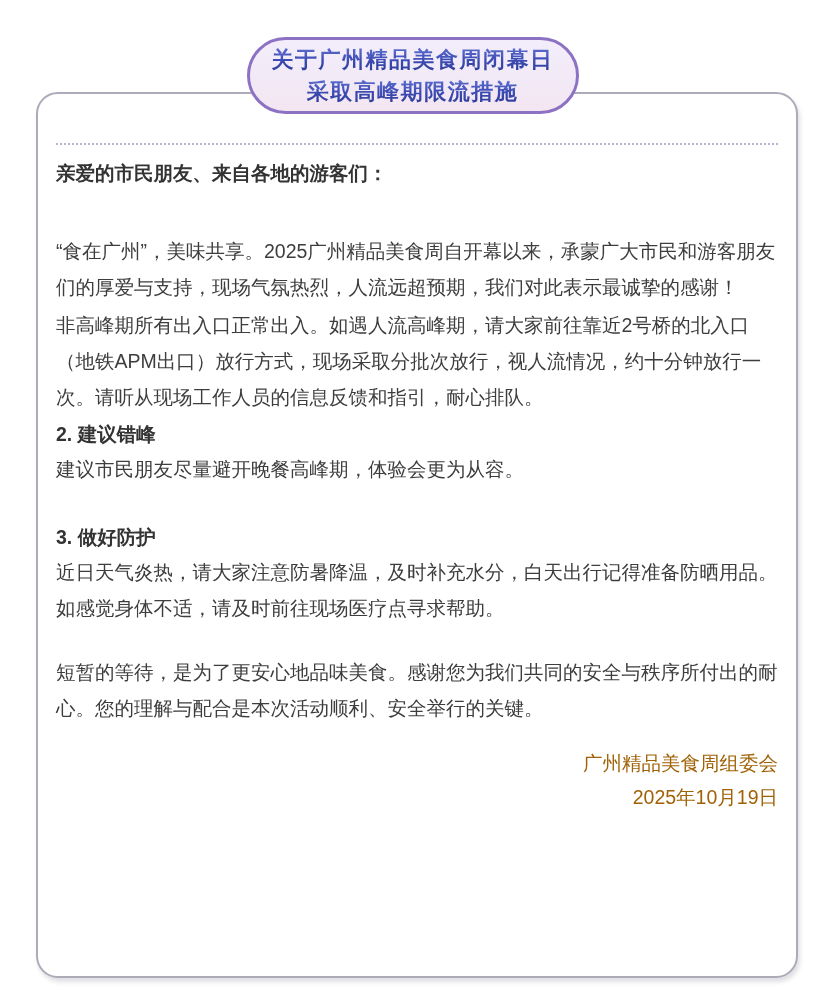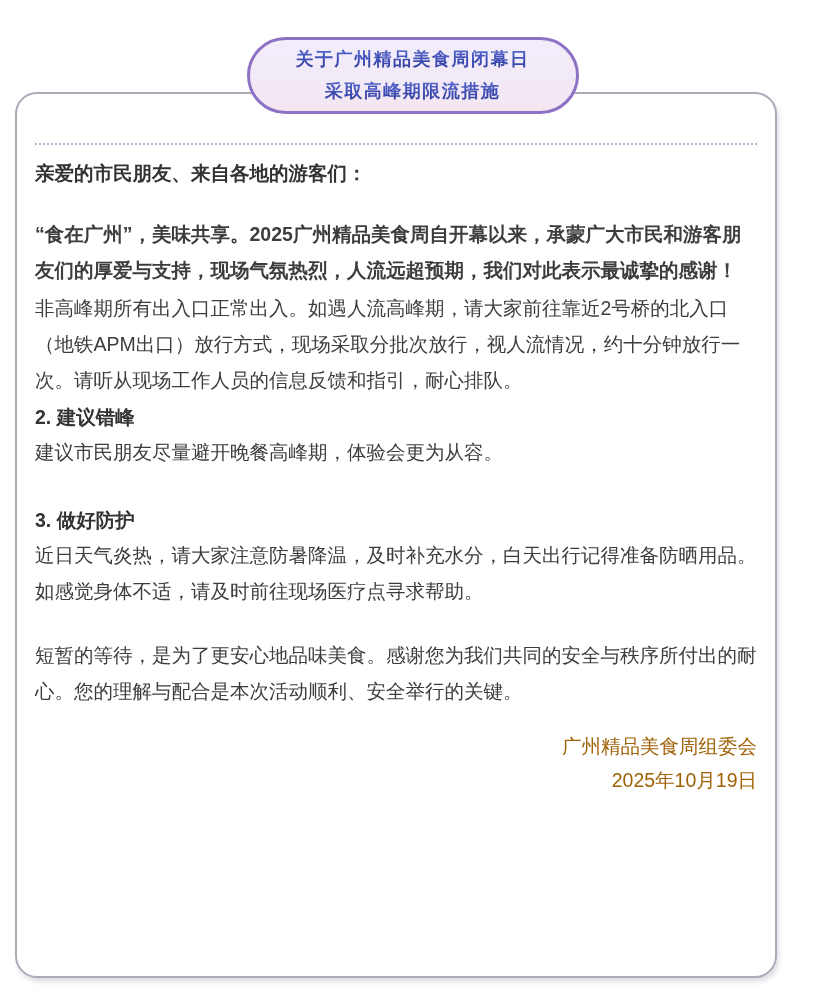--- a/index.html
+++ b/index.html
@@ -8,21 +8,21 @@
     background: #ffffff;
     font-family: "Liberation Sans", "DejaVu Sans", sans-serif;
     position: relative;
     overflow: hidden;
   }
   .page { position: relative; width: 825px; height: 1000px; }
 
   
   .card {
     position: absolute;
-    left: 15px; top: 92px;
+    left: 36px; top: 92px;
     width: 762px; height: 886px;
     background: #ffffff;
     border: 2px solid #abacb8;
     border-radius: 22px;
     box-shadow: 2px 4px 4px rgba(130,130,150,0.25);
     padding: 49px 18px 0 18px;
   }
   .divider {
     border-top: 2px dotted #b4b7d4;
     height: 0;
@@ -38,21 +38,21 @@
     border-radius: 40px;
     background: linear-gradient(180deg, #f3edfb 0%, #f2e9f6 60%, #f4e6f1 100%);
     z-index: 2;
     display: flex;
     flex-direction: column;
     align-items: center;
     justify-content: center;
     gap: 1px;
   }
   .badge-line {
-    font-size: 18px;
+    font-size: 22px;
     font-weight: 800;
     letter-spacing: 1.5px;
     line-height: 31px;
     color: #3747a5;
     text-shadow: 0 1px 0 rgba(255,255,255,0.65);
   }
   @supports ((-webkit-background-clip: text) or (background-clip: text)) {
     .badge-line {
       background: linear-gradient(180deg, #6577d6 0%, #3b4ab2 55%, #2c3a92 100%);
       -webkit-background-clip: text;
@@ -84,21 +84,21 @@
     font-weight: bold;
     color: #333333;
     line-height: 30px;
   }
   .para {
     font-size: 19.5px;
     color: #3d3d3d;
     line-height: 36px;
     text-align: left;
   }
-  .para.p1 { margin-top: 28px; font-weight: bold; }
+  .para.p1 { margin-top: 45px; }
   .para.p2 { margin-top: 2px; }
   .sec-heading {
     font-size: 19.5px;
     font-weight: bold;
     color: #333333;
     line-height: 30px;
   }
   .sec-heading.h1 { margin-top: 24px; }
   .sec-heading.h2 { margin-top: 4px; }
   .sec-heading.h3 { margin-top: 35px; }

